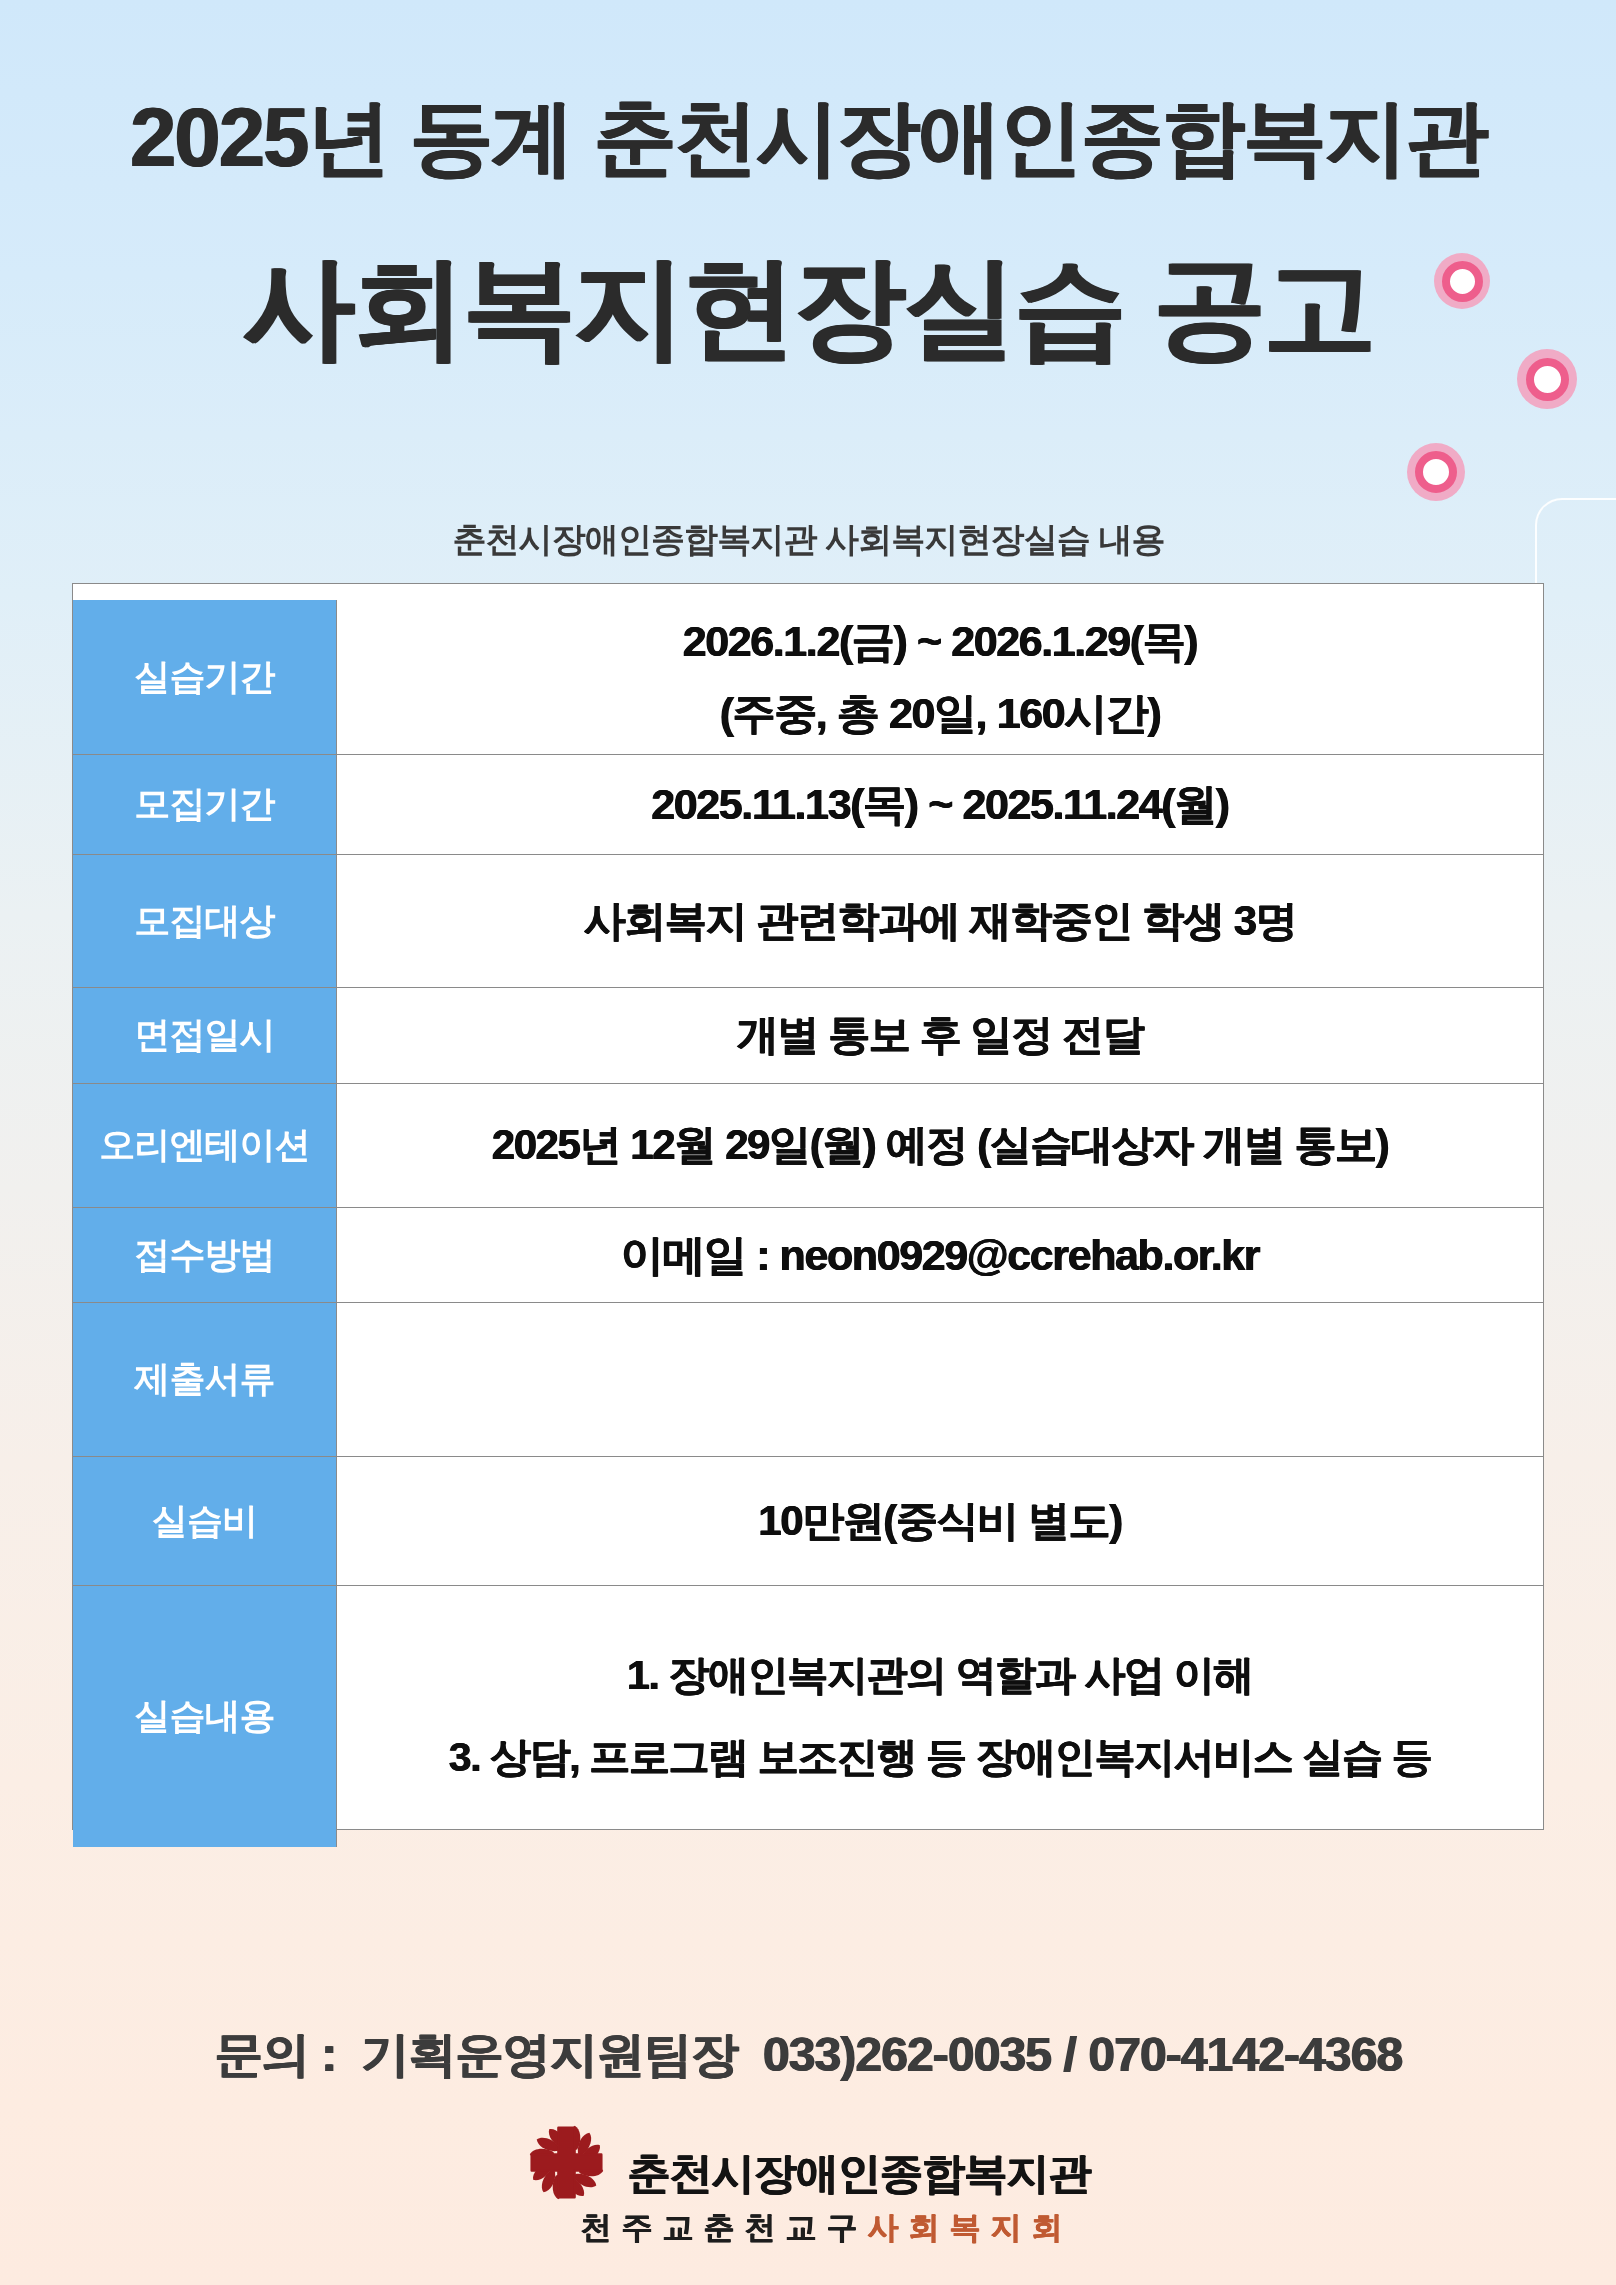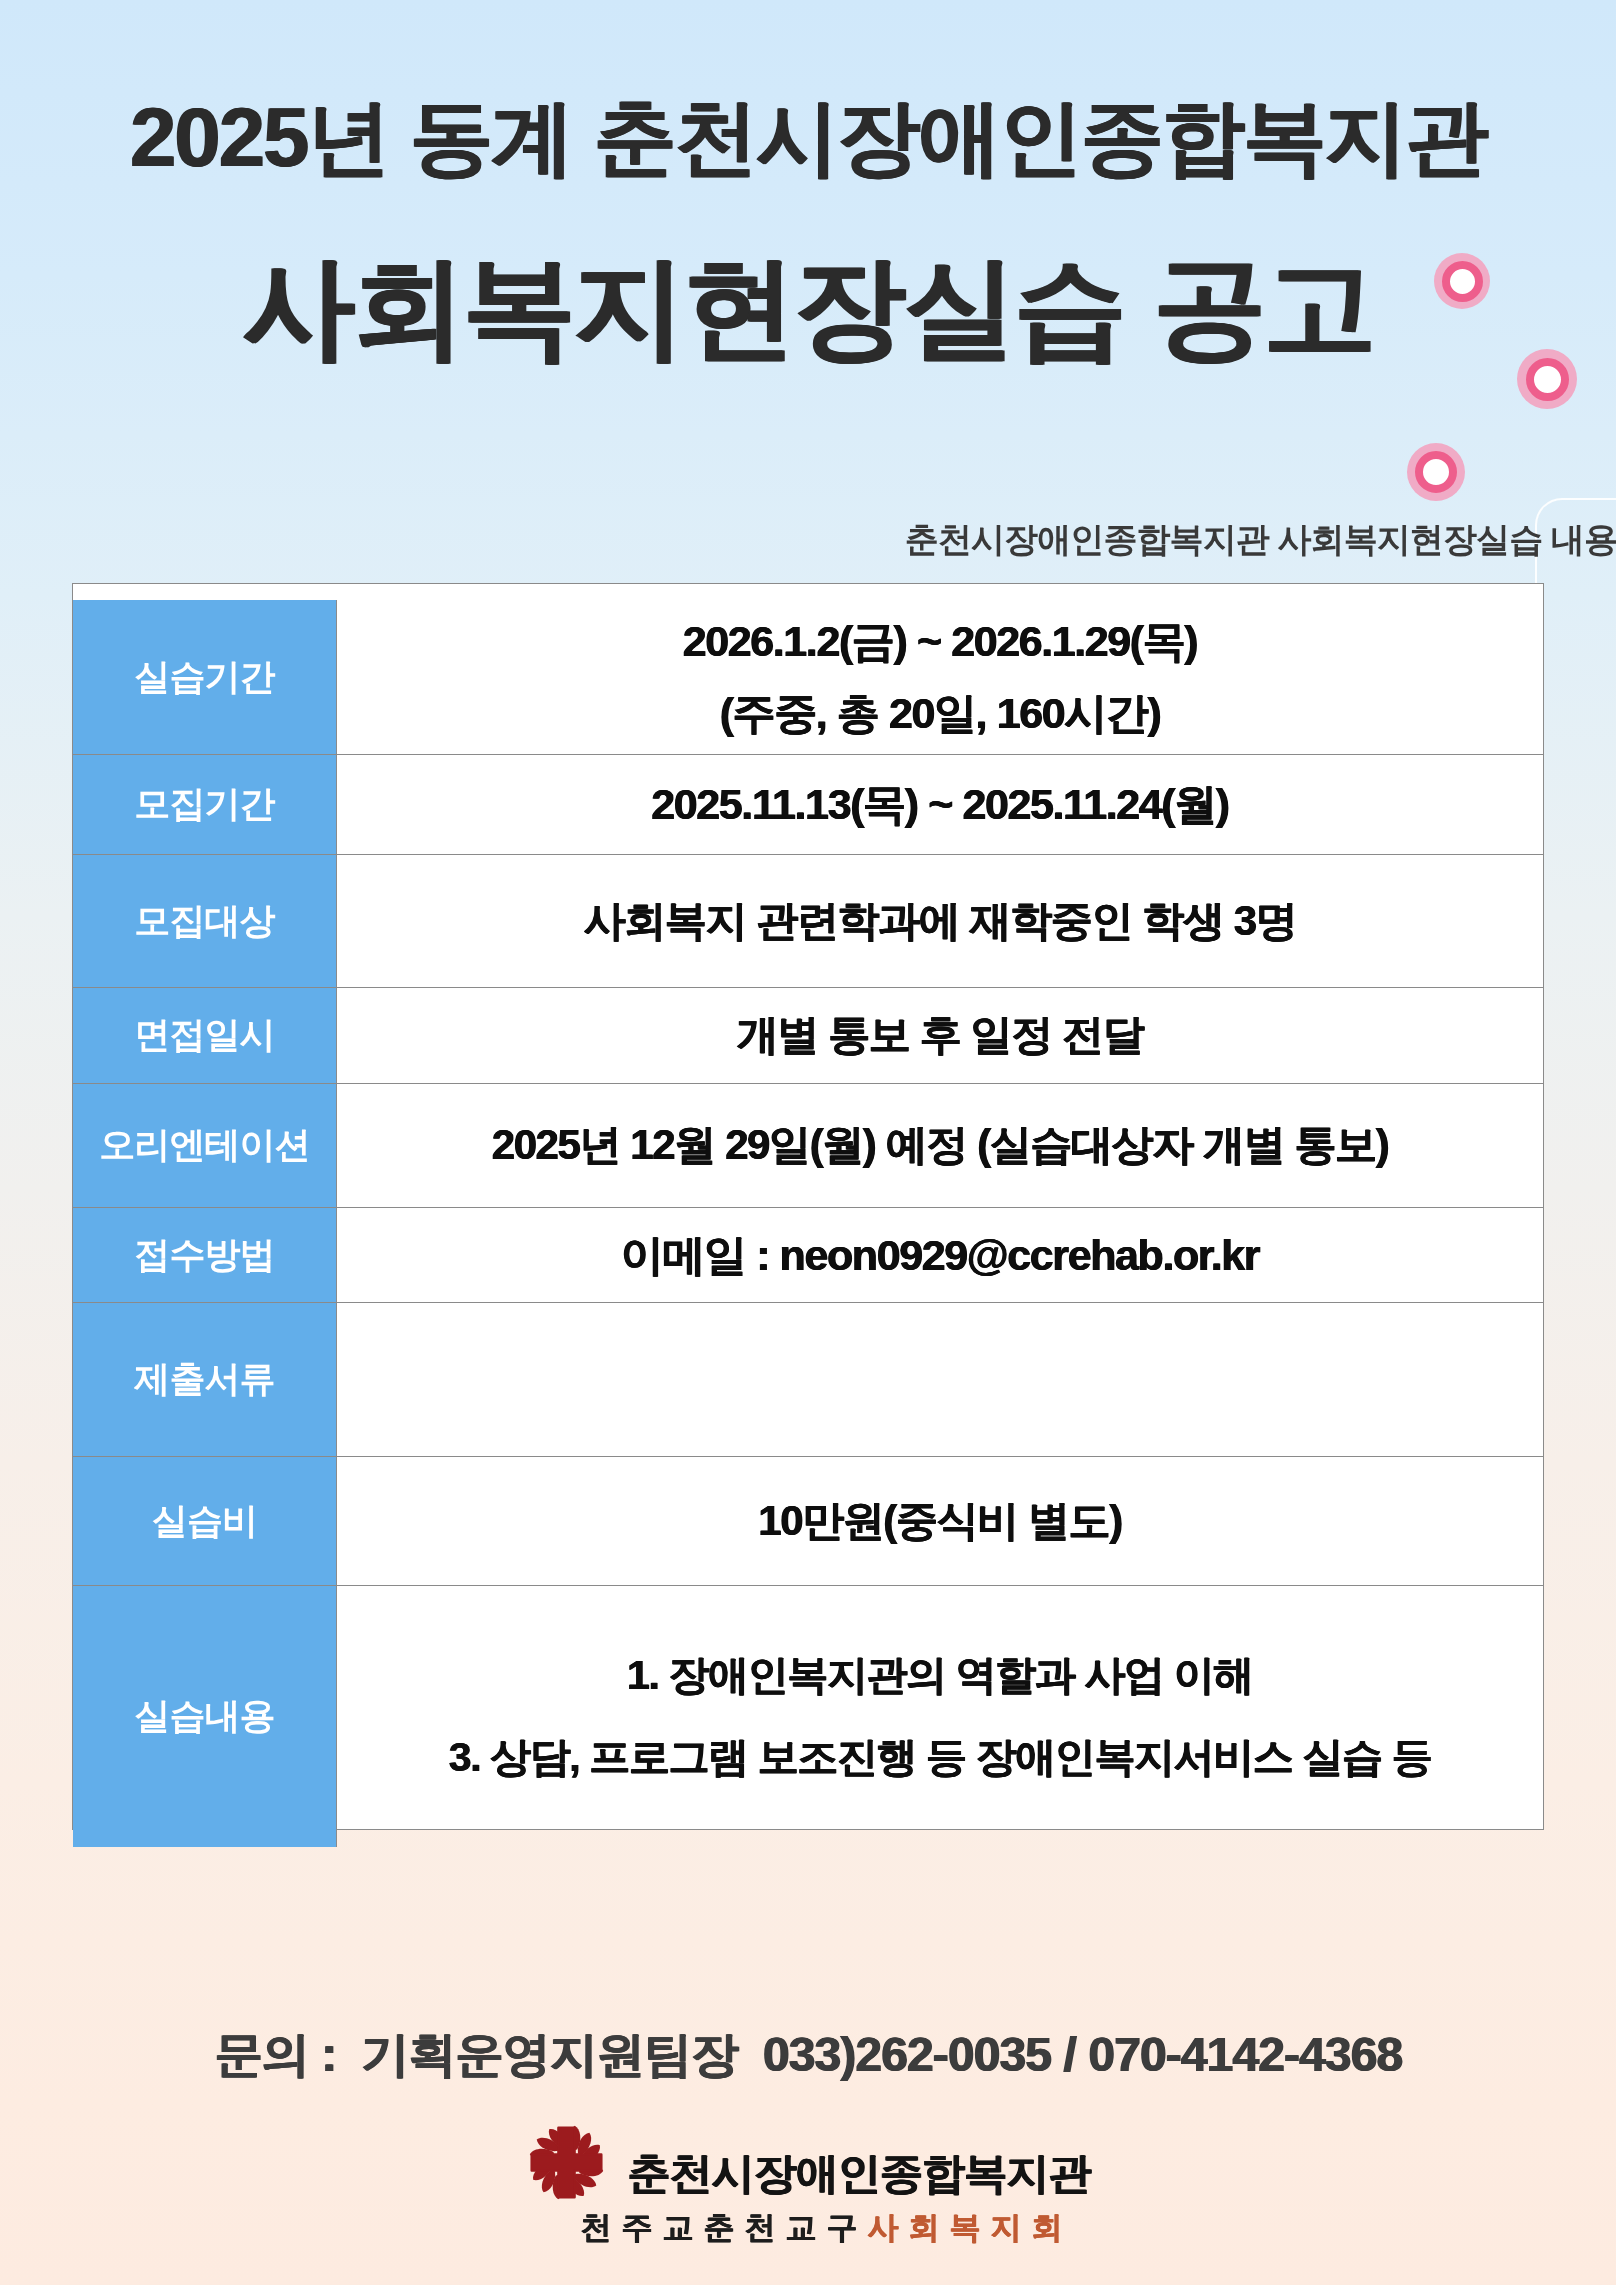--- a/index.html
+++ b/index.html
@@ -39,21 +39,21 @@
   .donut-c .ring{width:26px;height:26px;}
   
   .corner-line{
     left:1535px;top:498px;width:100px;height:85px;
     border-left:2.3px solid rgba(255,255,255,.9);
     border-top:2.3px solid rgba(255,255,255,.9);
     border-top-left-radius:27px;
   }
   
   .caption{
-    top:517px;left:0;width:100%;text-align:right;
+    top:517px;left:0;width:100%;text-align:center;
     font-size:34px;font-weight:700;color:#393939;letter-spacing:-0.9px;
     white-space:pre;
   }
   
   .table{
     left:72px;top:583px;width:1472px;height:1247px;
     border:1.8px solid #8a8a8a;box-sizing:border-box;background:#fff;
     display:flex;flex-direction:column;
   }
   .trow{display:flex;box-sizing:border-box;flex:0 0 auto;}

